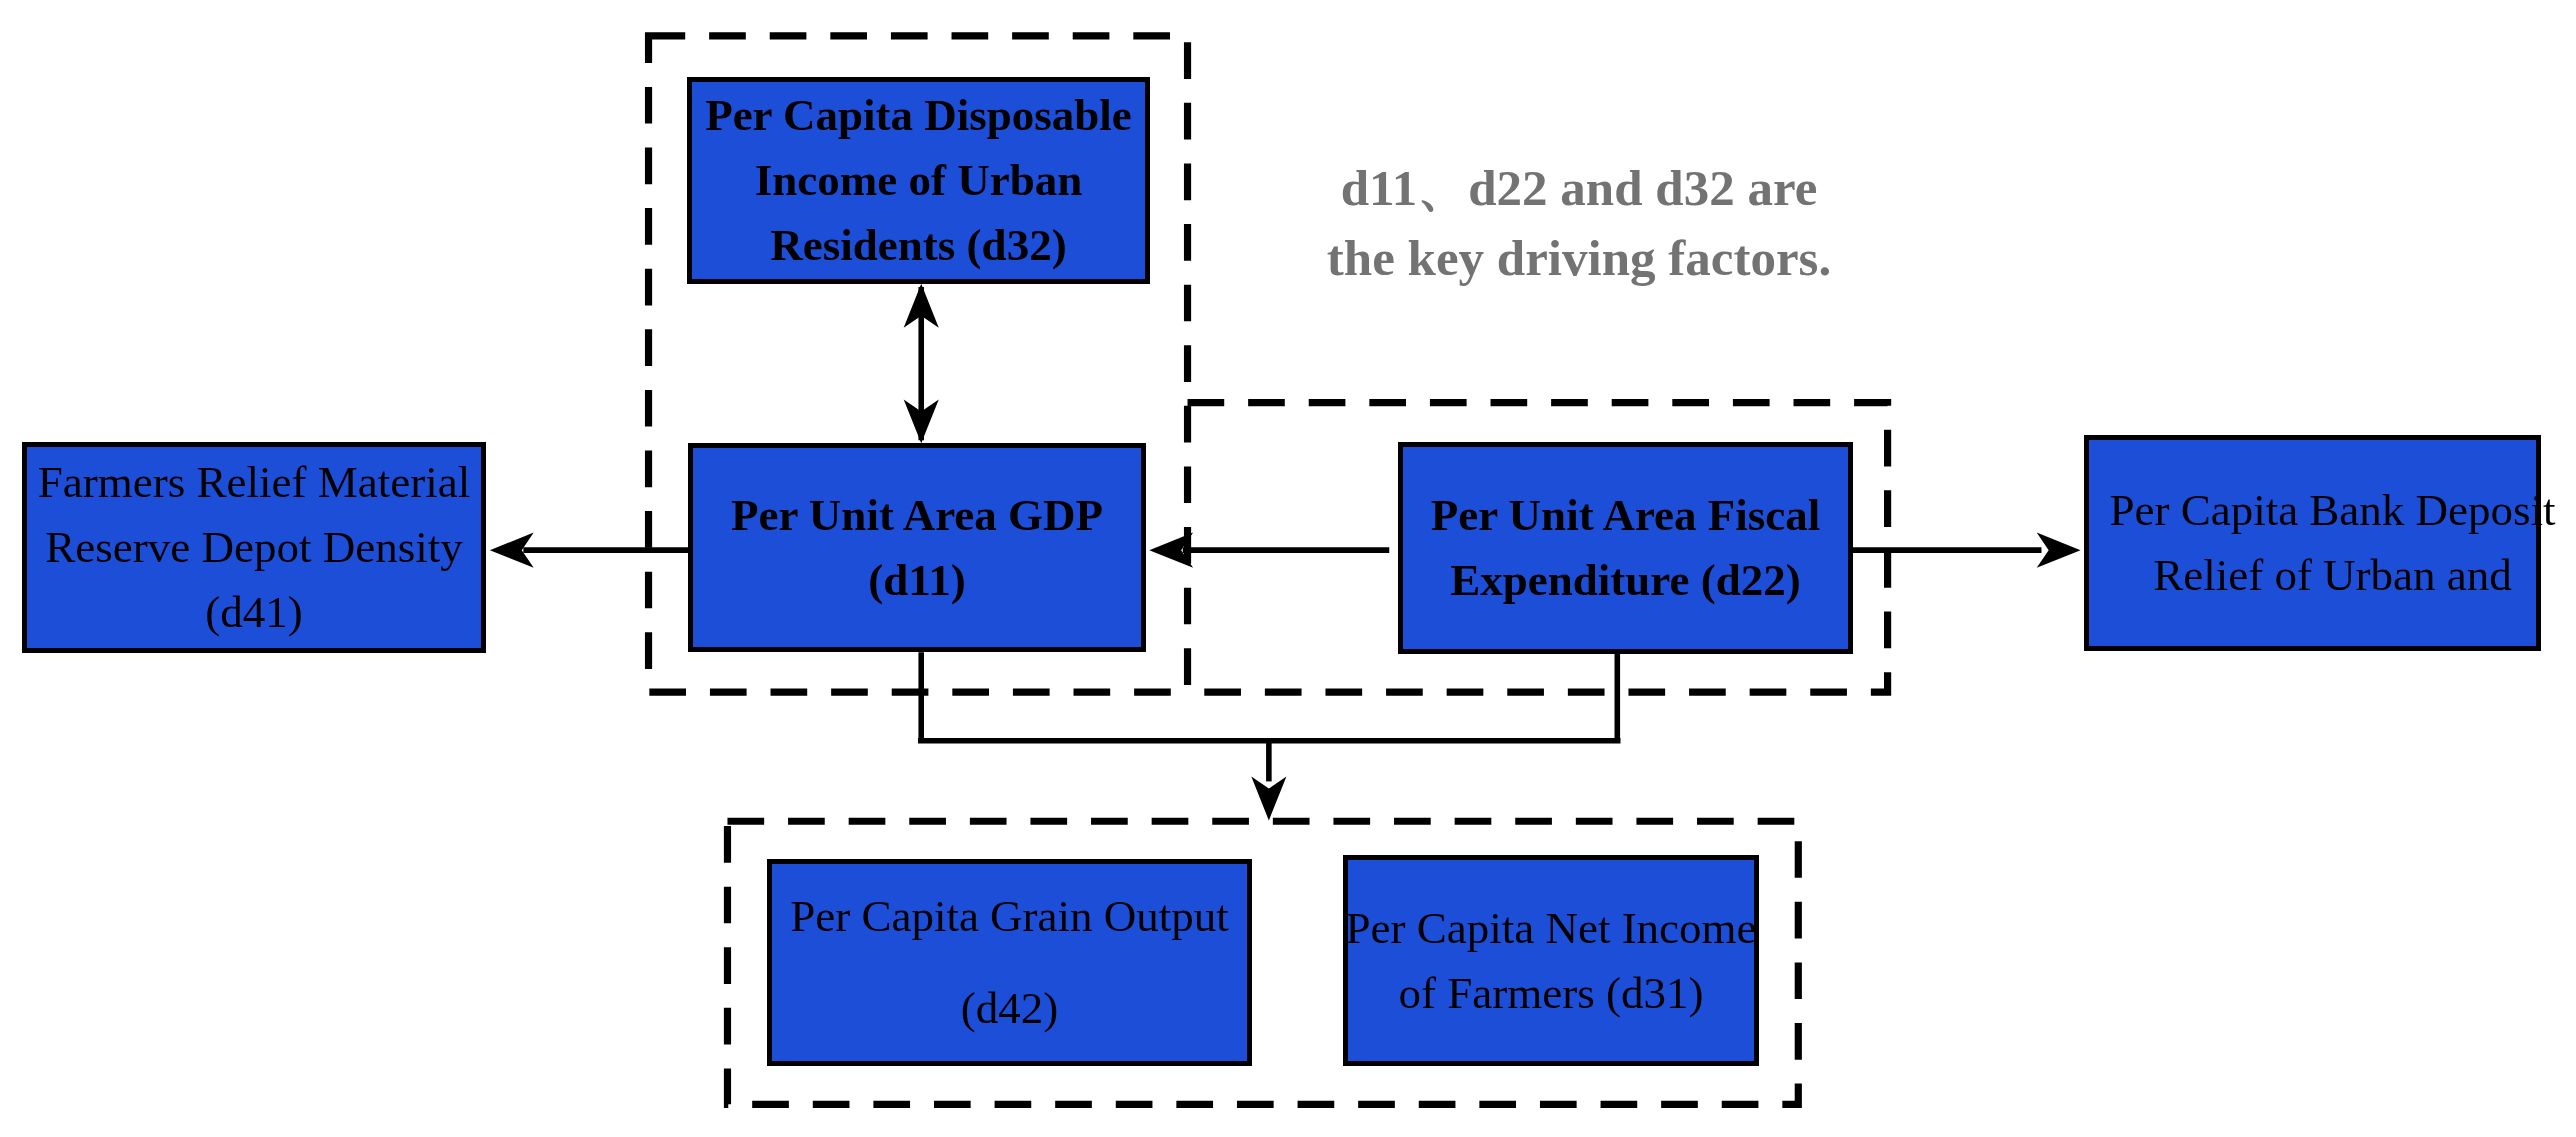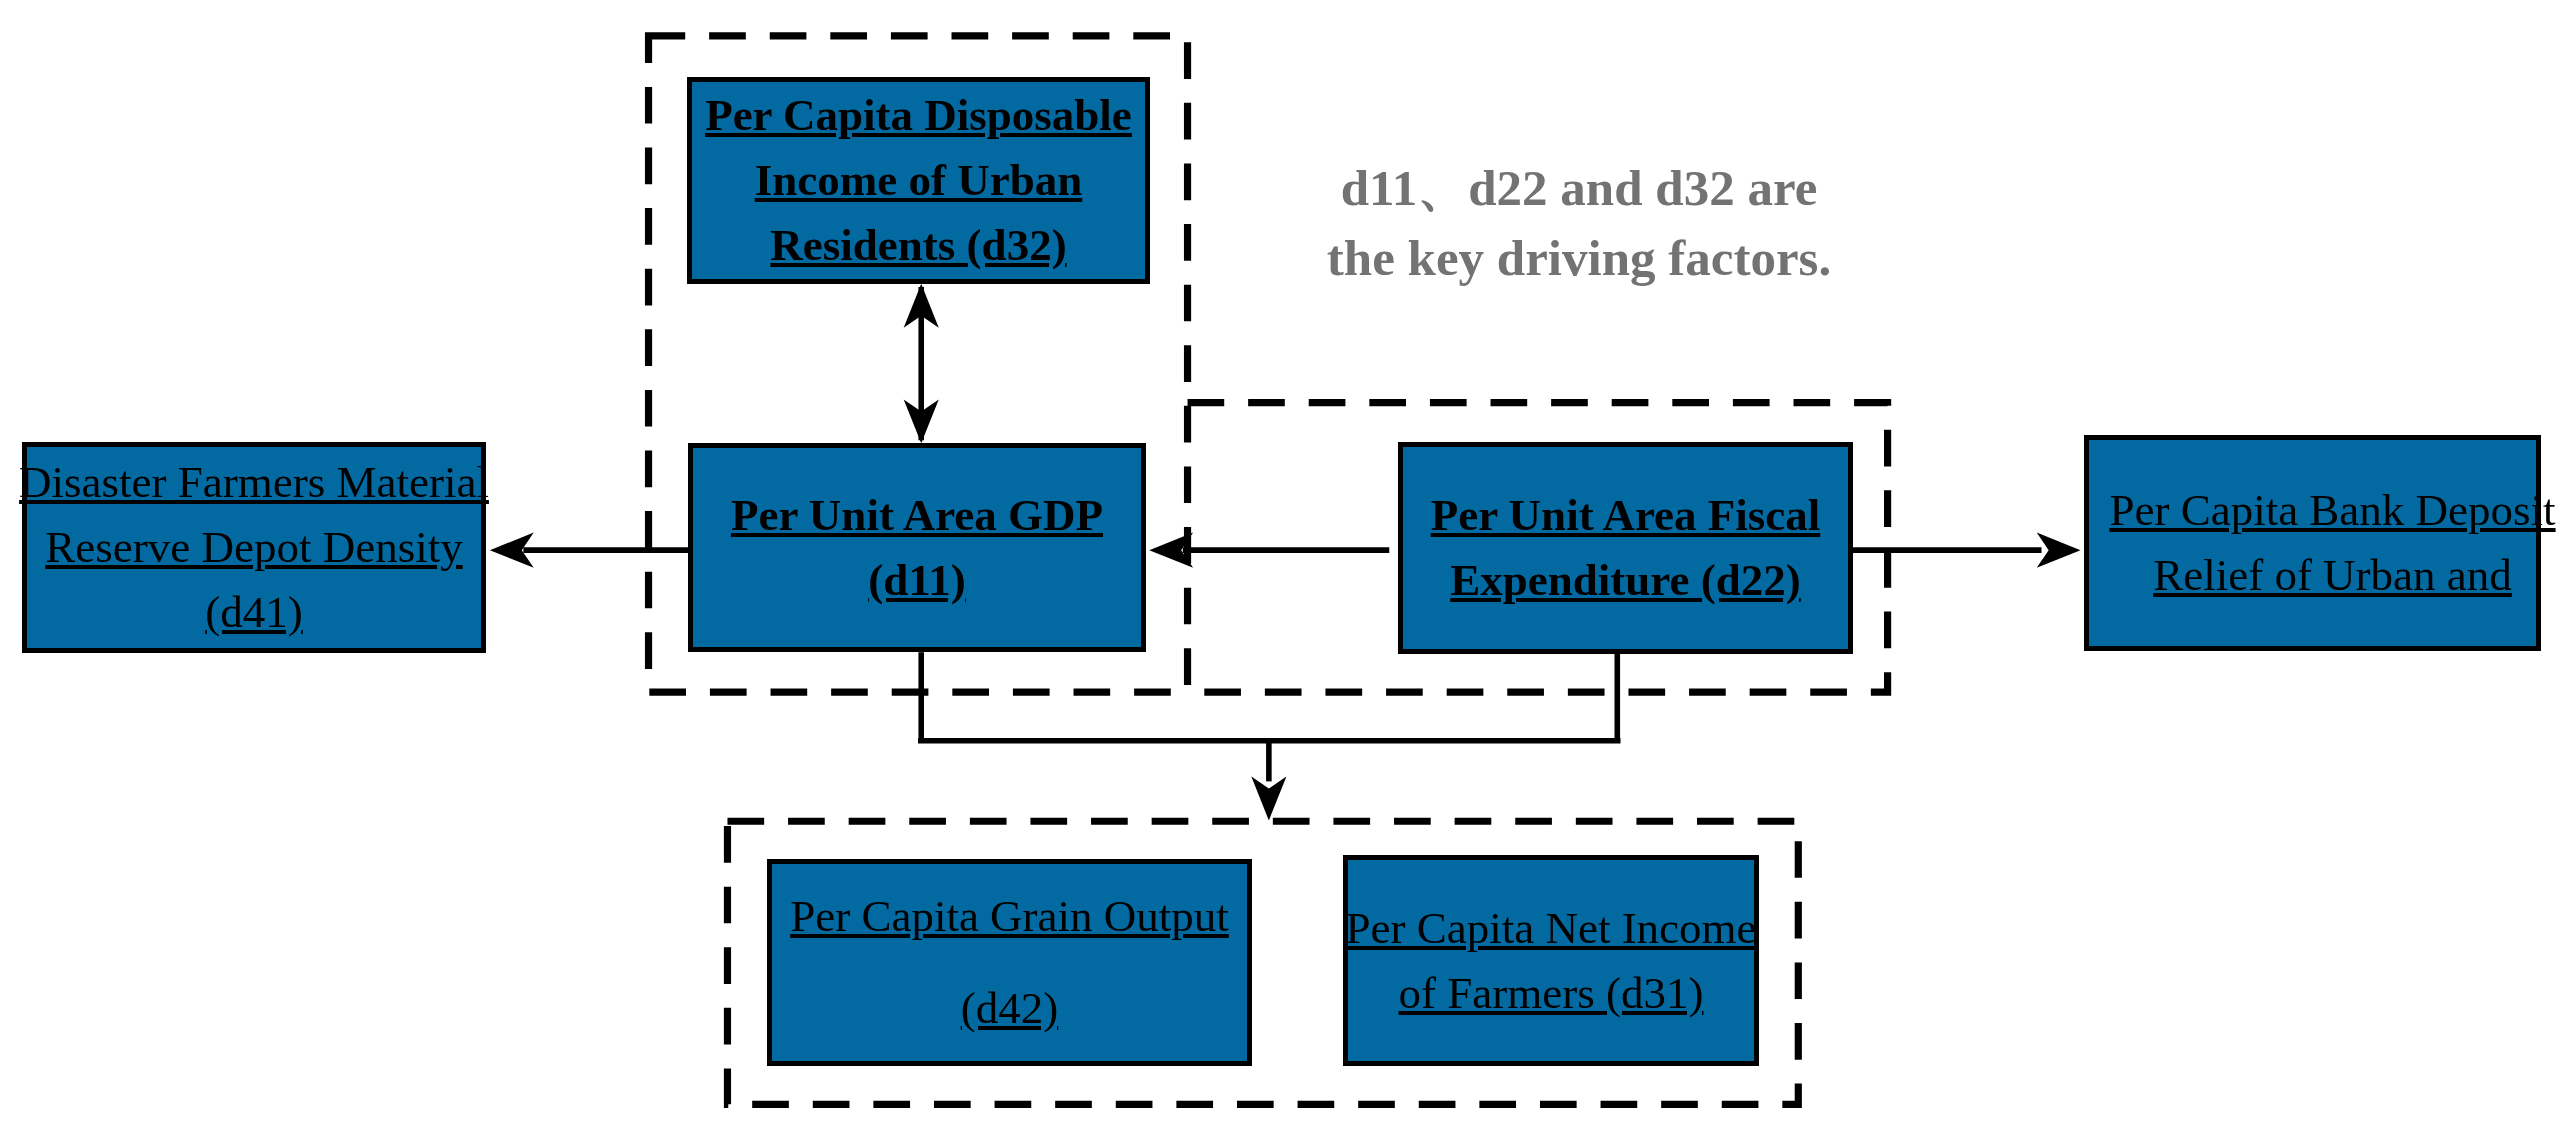--- a/index.html
+++ b/index.html
@@ -14,29 +14,28 @@
   }
   #connector-layer {
     position: absolute;
     left: 0; top: 0;
     width: 2576px; height: 1137px;
   }
   .node {
     position: absolute;
     box-sizing: border-box;
     border: 5.6px solid #000000;
-    background: #0369a1;
+    background: #1d4ed8;
     display: flex;
     flex-direction: column;
     justify-content: center;
     align-items: center;
     text-align: left;
     font-size: 45px;
     line-height: 65px;
-    text-decoration: underline;
   }
   .node .line { white-space: nowrap; }
   .bold { font-weight: bold; font-size: 45px; }
   
   #node-d32 { left: 687px;  top: 77px;   width: 463px; height: 207px; }
   #node-d41 { left: 22px;   top: 442px;  width: 464px; height: 211px; }
   #node-d11 { left: 688px;  top: 443px;  width: 458px; height: 209px; }
   #node-d22 { left: 1389px; top: 442px;  width: 455px; height: 212px; margin-left: 9px; }
   #node-d33 { left: 2084px; top: 435px;  width: 457px; height: 216px; padding-left: 40px; }
   #node-d42 { left: 767px;  top: 859px; width: 485px; height: 207px; gap: 27px; }
@@ -95,21 +94,21 @@
     <path class="arrow-head" d="M 1591 1029 L 1569 974 L 1591 989 L 1613 974 Z"></path>
   </svg>
 
   <div class="node bold" id="node-d32">
       <div class="line">Per Capita Disposable</div>
       <div class="line">Income of Urban</div>
       <div class="line">Residents (d32)</div>
     </div>
 
   <div class="node" id="node-d41">
-      <div class="line">Disaster Farmers Material</div>
+      <div class="line">Farmers Relief Material</div>
       <div class="line">Reserve Depot Density</div>
       <div class="line">(d41)</div>
     </div>
 
   <div class="node bold" id="node-d11">
       <div class="line">Per Unit Area GDP</div>
       <div class="line">(d11)</div>
     </div>
 
   <div class="node bold" id="node-d22">

